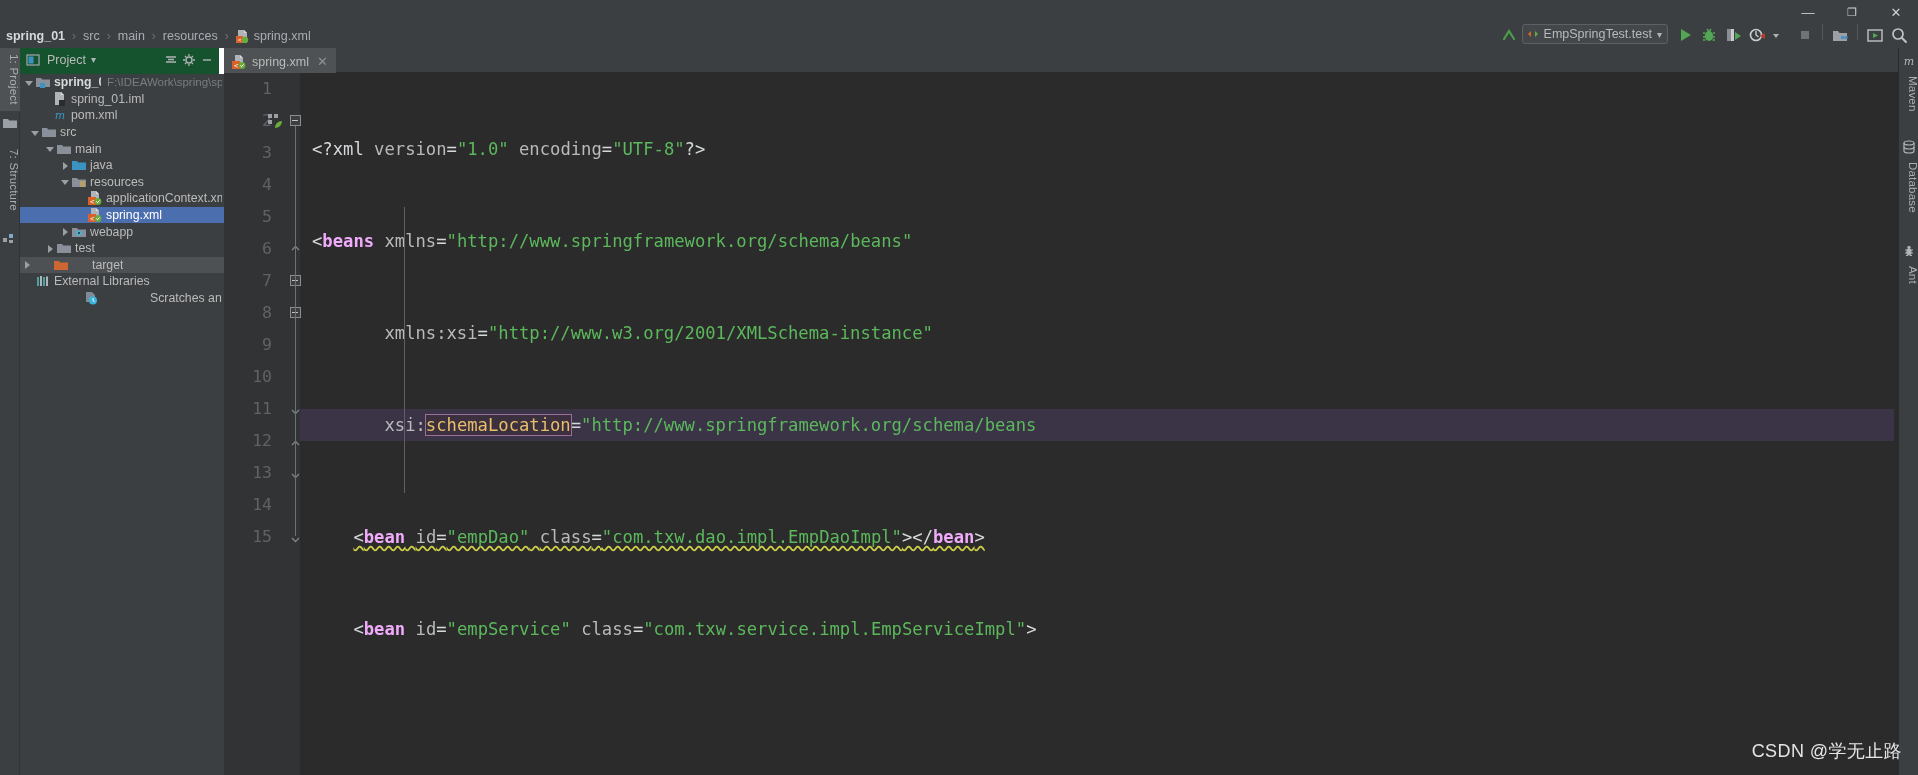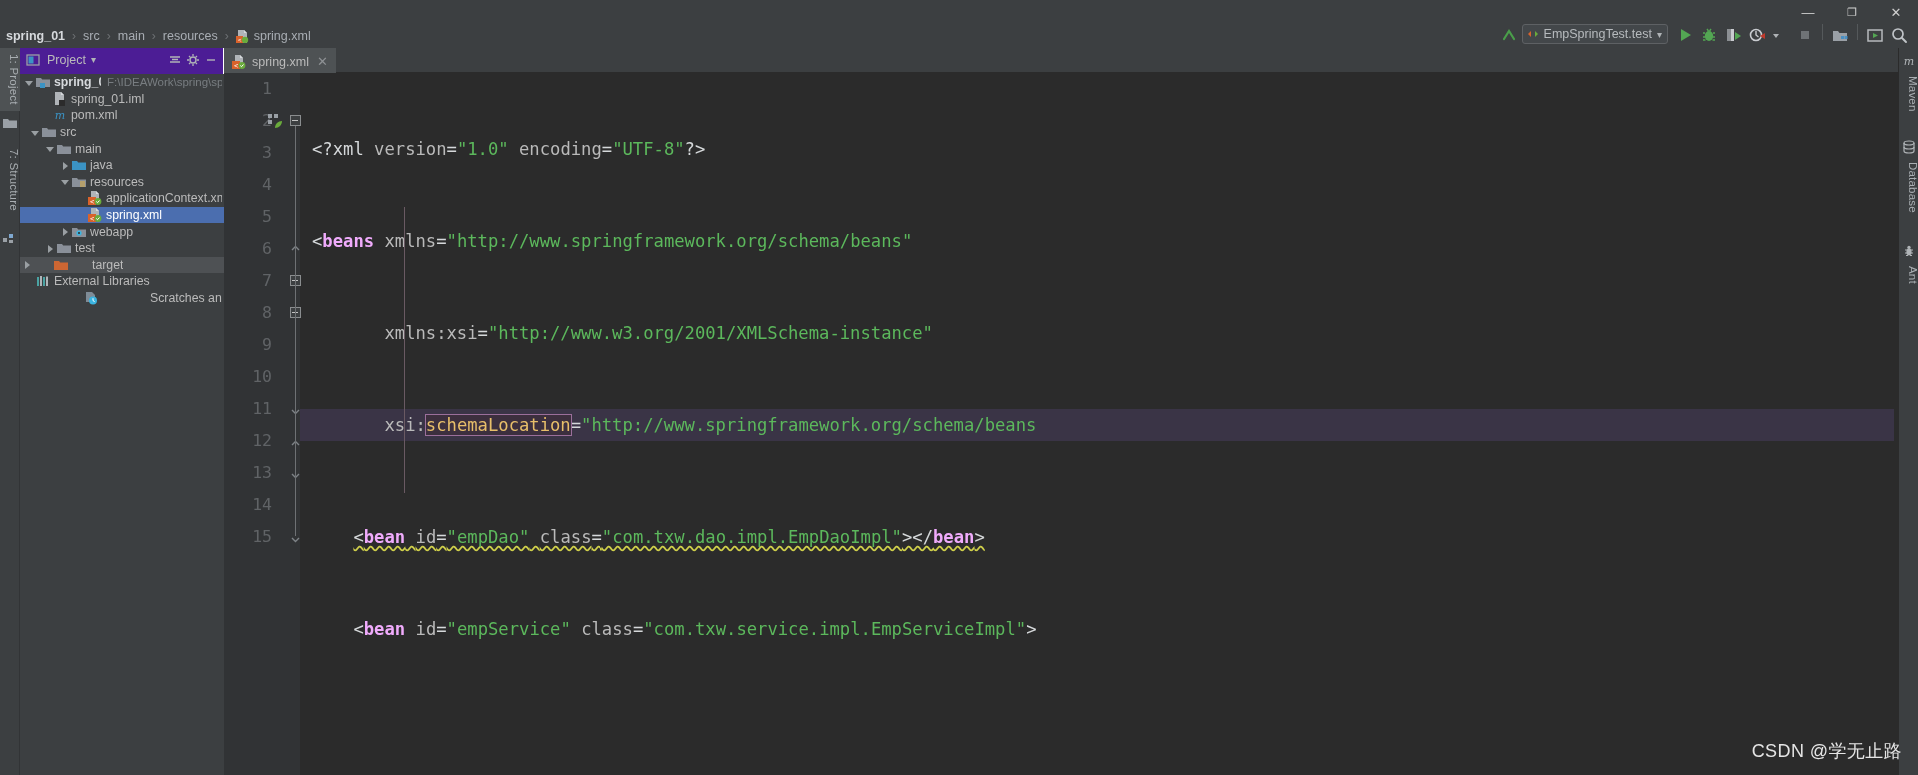--- a/index.html
+++ b/index.html
@@ -64,21 +64,21 @@
   .vtab {
     position: absolute; left: 0; width: 20px;
     writing-mode: vertical-rl; text-orientation: mixed;
     color: #a9aeb2; font-size: 11.5px; padding: 6px 0; letter-spacing: .2px;
   }
   .vtab.active { background: #4e5254; }
 
   
   .projpanel {
     position: absolute; left: 20px; top: 48px; width: 204px; height: 727px;
-    background: #4c1d95; border-right: 1px solid #ffffff;
+    background: #14532d; border-right: 5px solid #ffffff;
   }
   .proj-header {
     height: 24px; display: flex; align-items: center; padding-left: 6px; gap: 5px;
     color: #bbbbbb; font-size: 12.5px; border-bottom: 1px solid #33363800;
   }
   .proj-header .ttl { margin-left: 2px; }
   .proj-hdr-right { margin-left: auto; display: flex; align-items: center; gap: 4px; padding-right: 5px; }
   .tree { position: absolute; left: 0; top: 26px; width: 204px; bottom: 0; overflow: hidden;
           background: #3c3f41; }
   .tnode {

